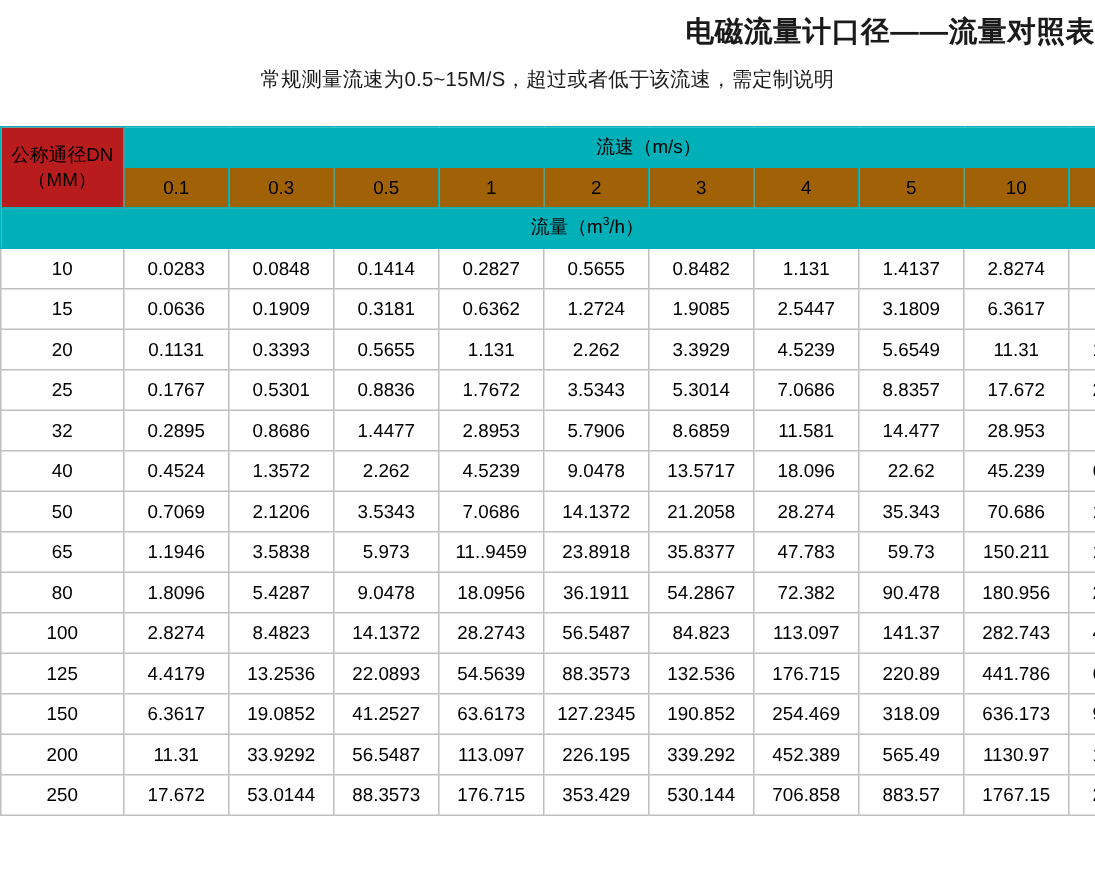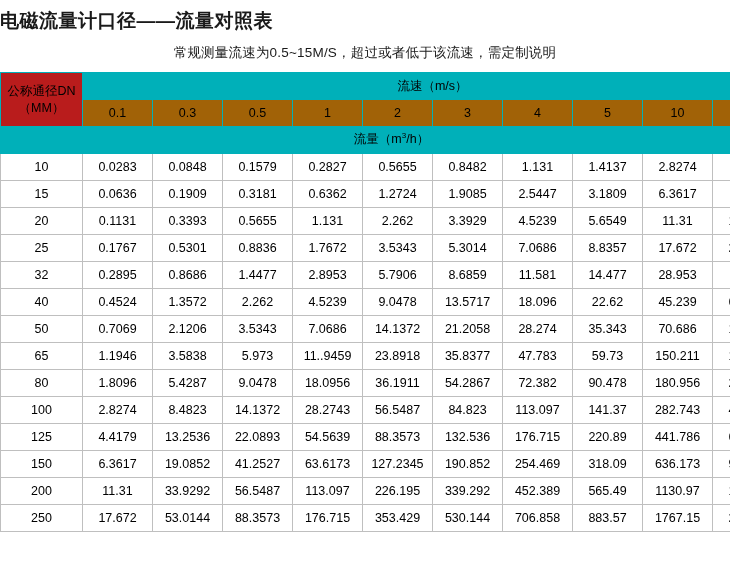--- a/index.html
+++ b/index.html
@@ -15,33 +15,33 @@
     overflow: hidden;
   }
   .page {
     width: 730px;
     height: 588px;
     box-sizing: border-box;
     padding: 0;
     position: relative;
   }
   .title {
-    text-align: left;
+    text-align: right;
     font-size: 19px;
     font-weight: bold;
     color: #1a1a1a;
     padding-top: 8px;
     letter-spacing: 0.5px;
   }
   .subtitle {
     text-align: center;
     font-size: 13.5px;
     color: #1a1a1a;
     padding-top: 10px;
-    padding-bottom: 10px;
+    padding-bottom: 22px;
     letter-spacing: 0.2px;
   }
   table.flow-table {
     border-collapse: collapse;
     width: 716px;
     margin: 0 auto;
     table-layout: fixed;
   }
   table.flow-table td, table.flow-table th {
     border: 1px solid #bfbfbf;
@@ -140,21 +140,21 @@
         <td class="hdr-flow" colspan="11">
           <span>流量（m</span><sup>3</sup><span>/h）</span>
         </td>
       </tr>
     </thead>
     <tbody>
       <tr>
         <td class="dn-cell">10</td>
         <td>0.0283</td>
         <td>0.0848</td>
-        <td>0.1579</td>
+        <td>0.1414</td>
         <td>0.2827</td>
         <td>0.5655</td>
         <td>0.8482</td>
         <td>1.131</td>
         <td>1.4137</td>
         <td>2.8274</td>
         <td>4.241</td>
       </tr>
       <tr>
         <td class="dn-cell">15</td>

